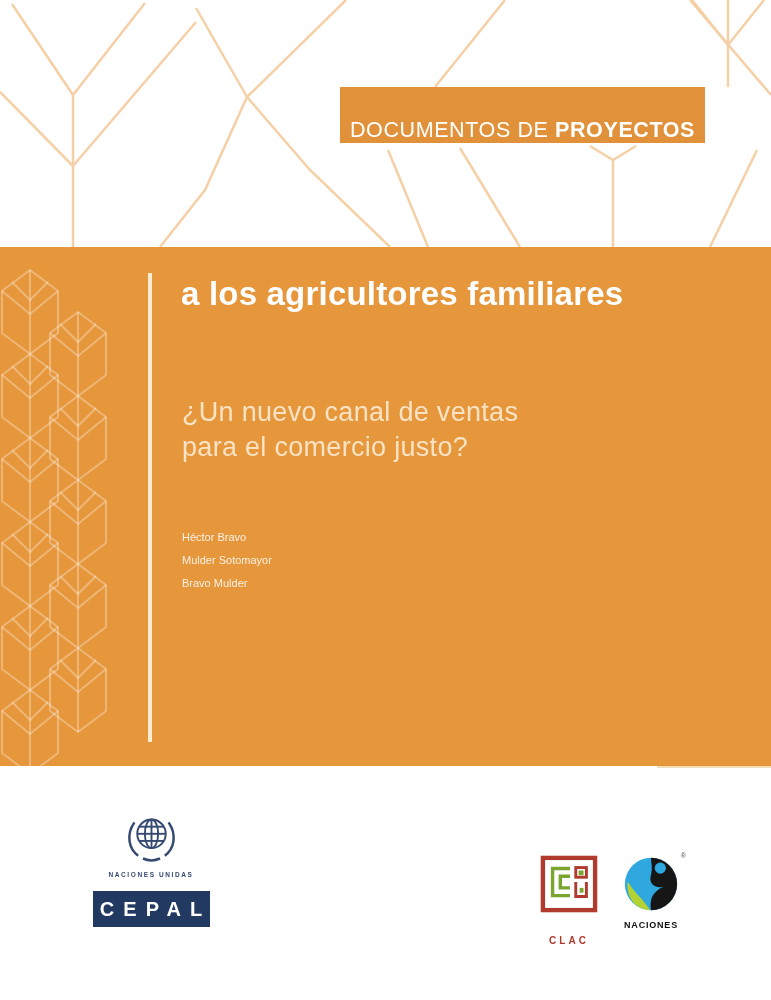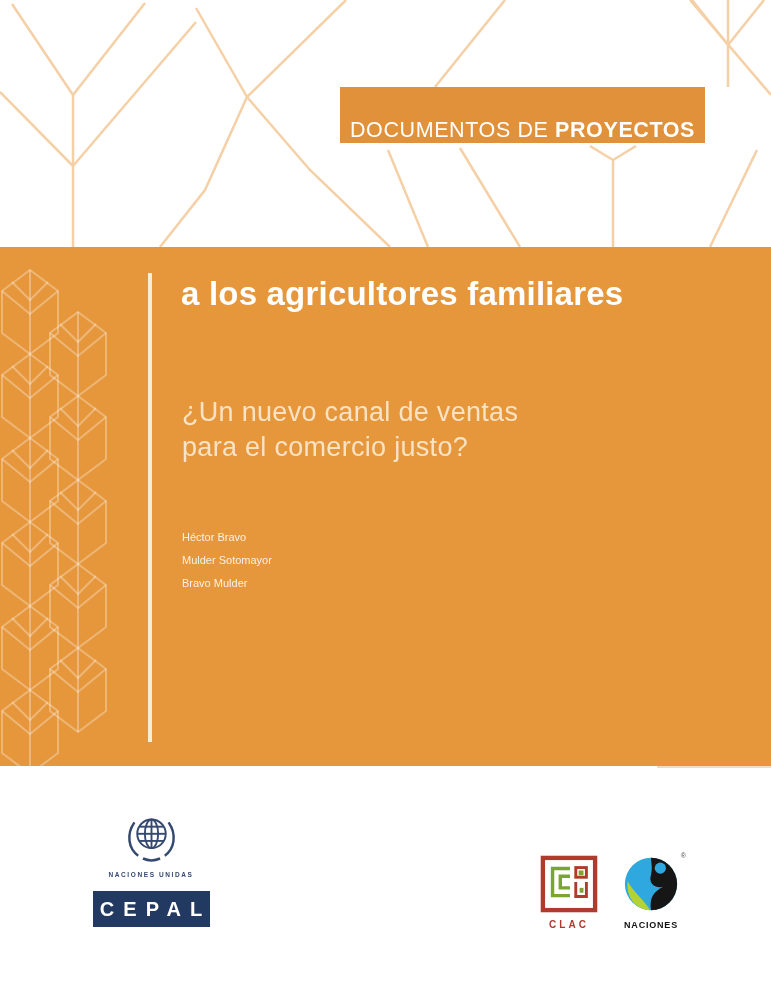--- a/index.html
+++ b/index.html
@@ -42,21 +42,21 @@
   .un-caption{
     margin-top:3px;font-size:6.5px;font-weight:700;letter-spacing:1.6px;
     color:#354970;white-space:nowrap;
   }
   .cepal-box{
     margin:13px auto 0 auto;width:117px;height:36px;background:#223a61;
     display:flex;align-items:center;justify-content:center;
     color:#ffffff;font-size:20px;font-weight:700;letter-spacing:9px;text-indent:9px;
   }
   .clac-group{position:absolute;left:539px;top:89px;width:60px;text-align:center;}
-  .clac-label{margin-top:2px;font-size:10px;font-weight:700;letter-spacing:3px;color:#b03a2e;}
+  .clac-label{margin-top:18px;font-size:10px;font-weight:700;letter-spacing:3px;color:#b03a2e;}
   .ft-group{position:absolute;left:618px;top:90px;width:66px;text-align:center;}
   .ft-reg{position:absolute;right:-2px;top:-4px;font-size:7px;color:#555;}
   .ft-label{margin-top:4px;font-size:9px;font-weight:700;letter-spacing:0.8px;color:#111;}
 </style>
 </head>
 <body>
 
 <div class="page">
 
   <svg class="top-pattern" viewBox="0 0 771 247" fill="none" stroke="#f5d0a6" stroke-width="2.5">

